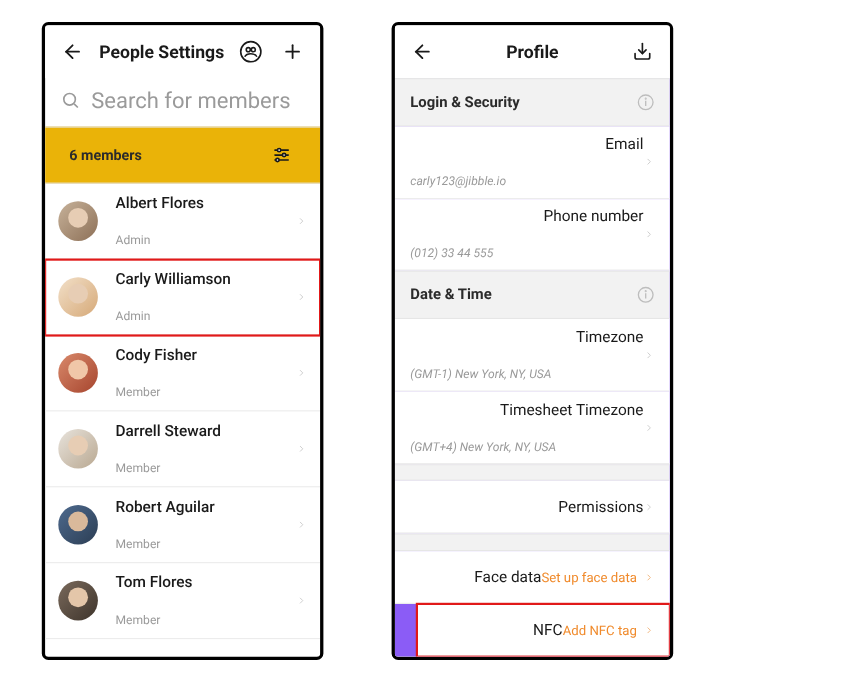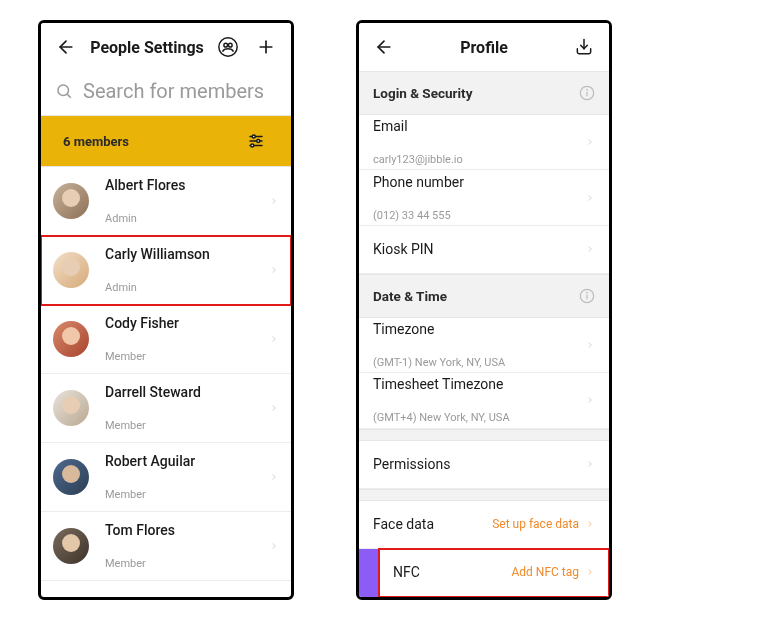--- a/index.html
+++ b/index.html
@@ -136,22 +136,22 @@
     min-height:48px;
     position:relative;
   }
   .prow.highlight {
     outline: 2.5px solid #e11919;
     outline-offset: -1px;
     z-index: 2;
     margin-left: 20px;
   }
   .prow .ptext { flex:1; }
-  .p-label { font-size:14px; color:#1a1a1a; }
-  .p-sub { font-size:11px; color:#9a9a9a; margin-top:19px; }
+  .p-label { font-size:14px; color:#1a1a1a;text-align:right; }
+  .p-sub { font-size:11px; color:#9a9a9a; margin-top:19px;font-style:italic; }
   .p-action { font-size:12px; color:#f08a2b; margin-right:6px; }
   .gap-block {
     height:18px;
     background:#f2f2f2;
     border-top:1px solid #e6e6e6;
     border-bottom:1px solid #e6e6e6;
   }
   svg { display:block; }
 </style>
 </head>
@@ -314,28 +314,20 @@
     <div class="prow">
       <div class="ptext">
         <div class="p-label">Phone number</div>
         <div class="p-sub">(012) 33 44 555</div>
       </div>
       <svg class="chev" width="10" height="16" viewBox="0 0 24 24" fill="none" stroke="currentColor" stroke-width="2">
           <polyline points="9 18 15 12 9 6"></polyline>
         </svg>
     </div>
 
-    <div class="prow">
-      <div class="ptext">
-        <div class="p-label">Kiosk PIN</div>
-      </div>
-      <svg class="chev" width="10" height="16" viewBox="0 0 24 24" fill="none" stroke="currentColor" stroke-width="2">
-          <polyline points="9 18 15 12 9 6"></polyline>
-        </svg>
-    </div>
 
     <div class="section-header">
       <span>Date &amp; Time</span>
       <span class="info">
         <svg width="16" height="16" viewBox="0 0 24 24" fill="none" stroke="currentColor" stroke-width="1.8">
             <circle cx="12" cy="12" r="10"></circle>
             <line x1="12" y1="10" x2="12" y2="17"></line>
             <circle cx="12" cy="7" r="0.5" fill="currentColor"></circle>
           </svg>
       </span>

